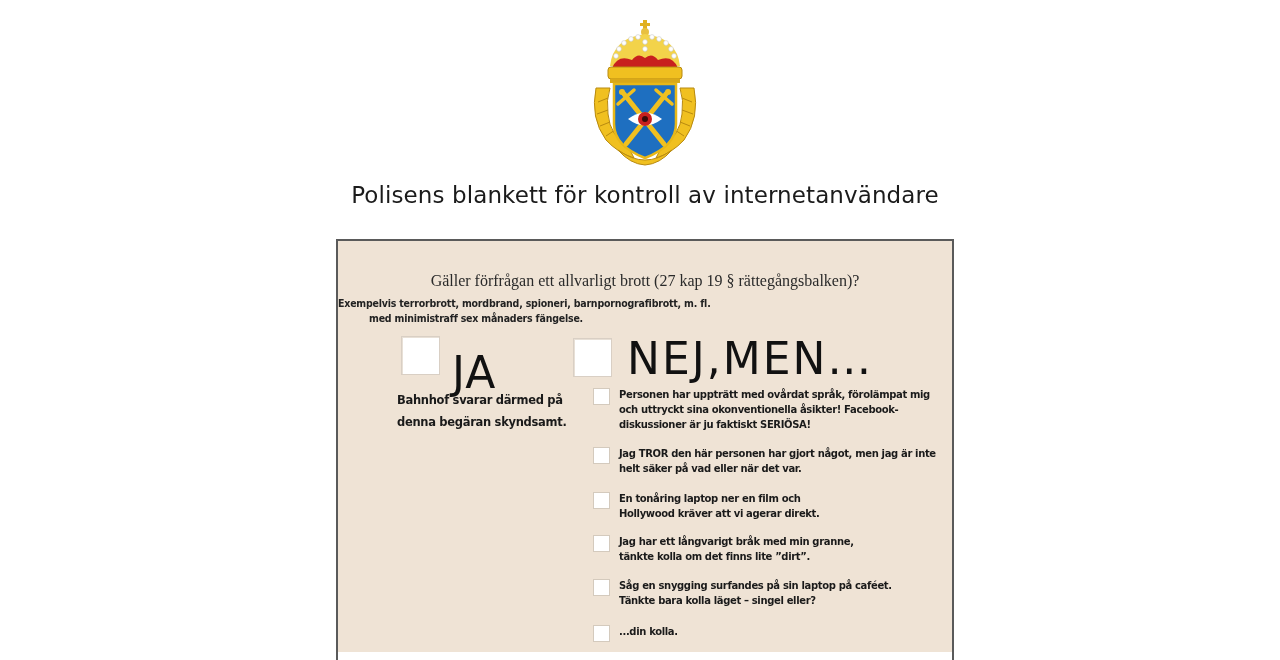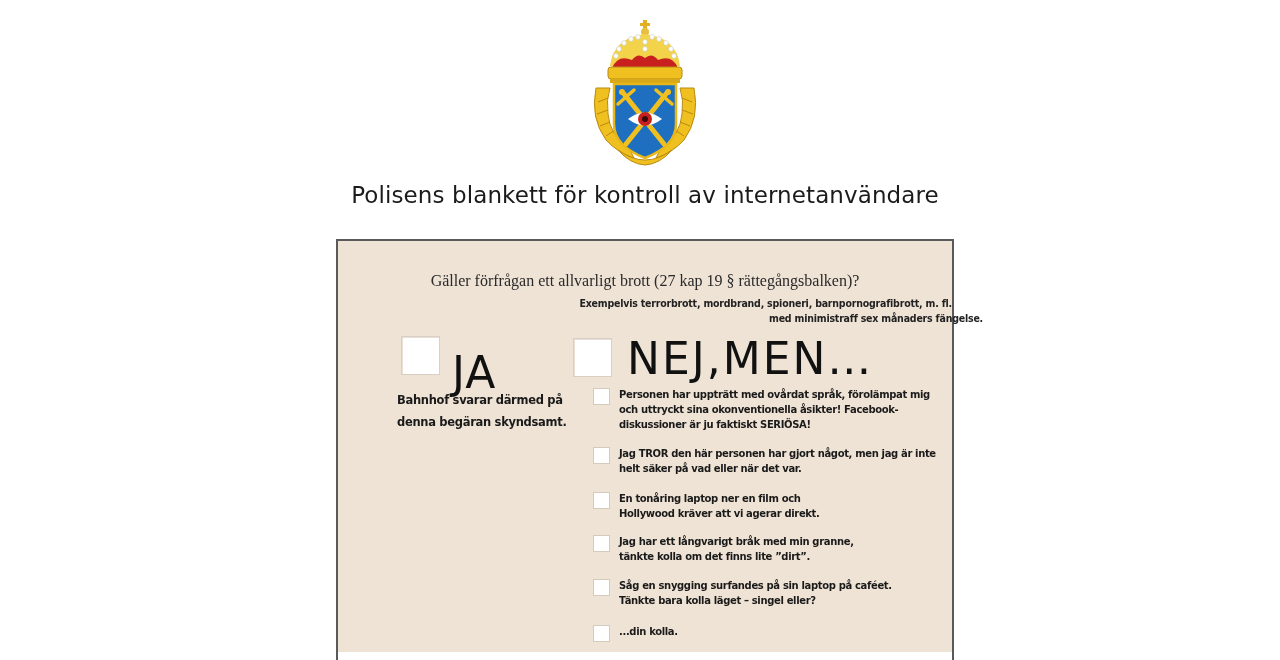--- a/index.html
+++ b/index.html
@@ -24,21 +24,21 @@
     .form-fill {
       position: absolute; left: 0; top: 0; width: 100%; height: 411px;
       background: #efe3d5;
     }
     .question {
       position: absolute; left: 0; width: 100%; top: 31px;
       text-align: center; font-size: 16px; color: #2a2a2a;
       font-family: Liberation Serif, serif;
     }
     .sub {
-      position: absolute; left: 0; width: 100%; text-align: right;
+      position: absolute; left: 0; width: 100%; text-align: left;
       font-size: 10.5px; font-weight: bold; color: #222;
       font-family: "DejaVu Sans Condensed", "DejaVu Sans", sans-serif;
       letter-spacing: -0.2px;
     }
     .sub1 { top: 56px; }
     .sub2 { top: 71px; margin-left: 31px; }
     .big-check {
       position: absolute; width: 37px; height: 37px;
       background: #ffffff; border: 1px solid #d9cfc4;
       box-shadow: inset 1px 1px 0 #e8e0d6;

